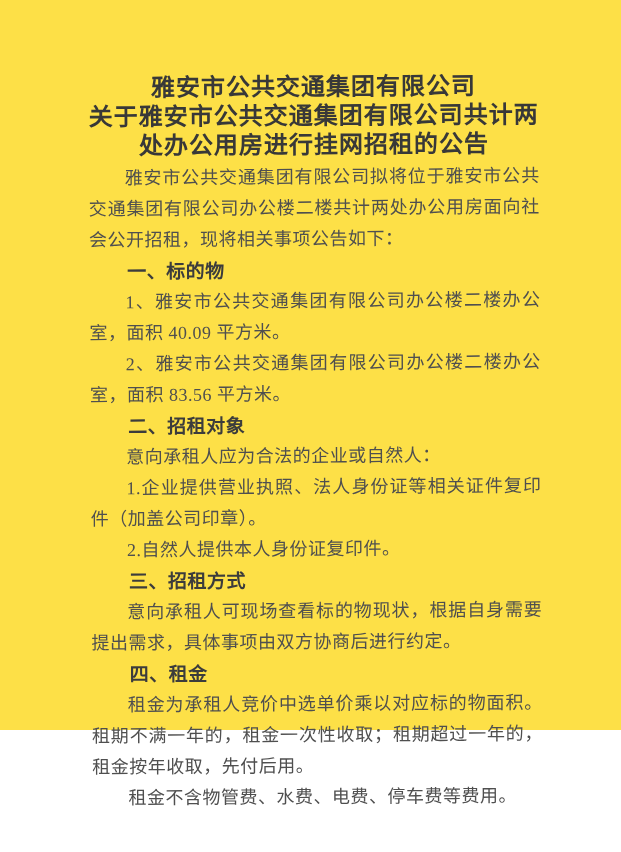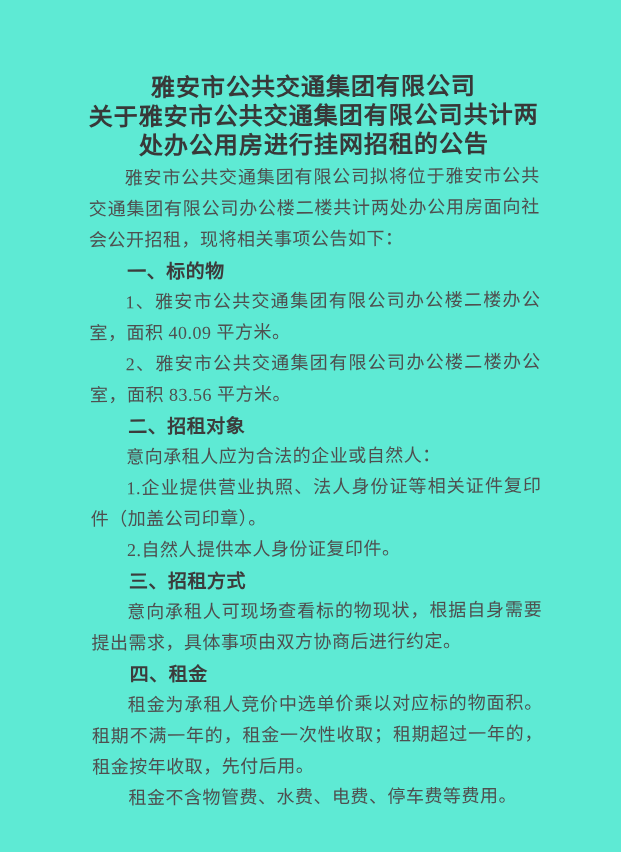--- a/index.html
+++ b/index.html
@@ -8,22 +8,22 @@
   }
   body {
     width: 621px;
     height: 852px;
     background: #ffffff;
     overflow: hidden;
   }
   .page {
     position: relative;
     width: 621px;
-    height: 852px;
-    background: #5eead4;
+    height: 730px;
+    background: #fde047;
     box-sizing: border-box;
   }
   .content {
     position: absolute;
     top: 0;
     left: 0;
     right: 0;
     padding: 73px 80px 0 90px;
     transform: rotate(-0.35deg);
     transform-origin: 50% 50%;

